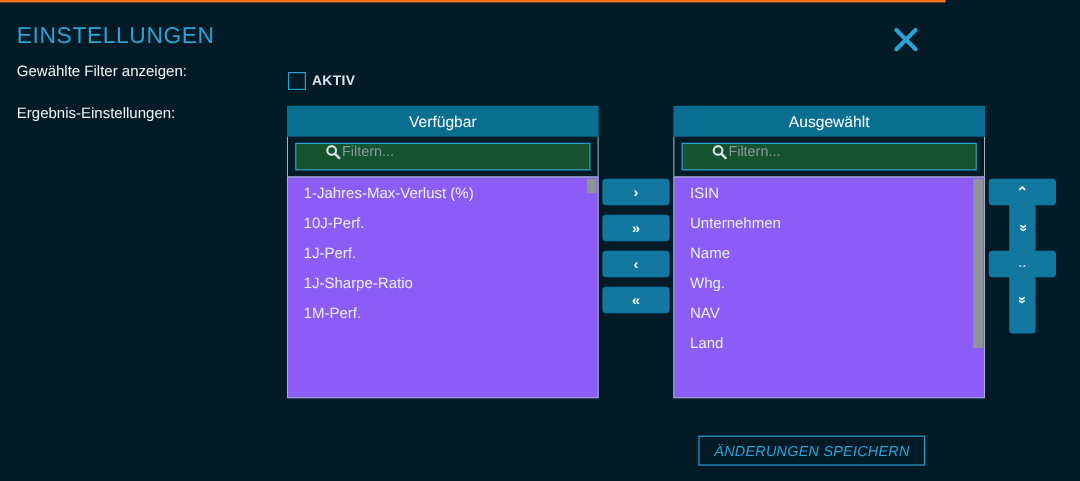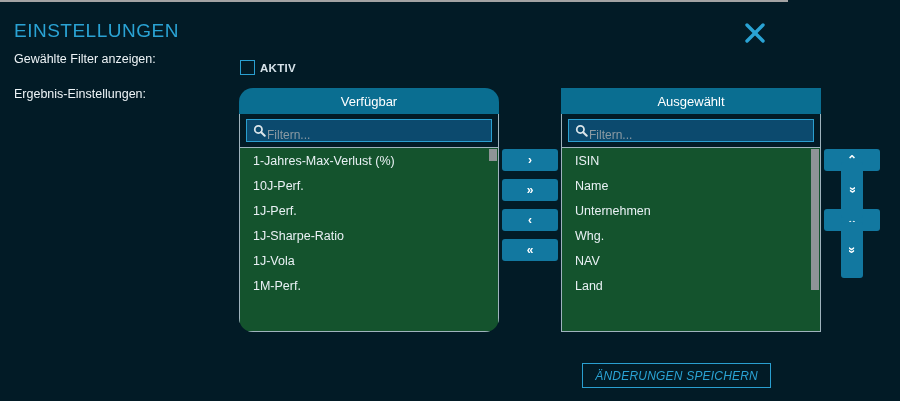--- a/index.html
+++ b/index.html
@@ -6,21 +6,21 @@
   html, body {
     width: 900px; height: 401px;
     background: #021b26;
     font-family: "Liberation Sans", sans-serif;
     overflow: hidden;
   }
   #root {
     position: relative;
     width: 788px; height: 401px;
     background: #021b26;
-    border-top: 2px solid #a3a3a3;
+    border-top: 2px solid #f97316;
   }
 
   
   .page-title {
     position: absolute; left: 14px; top: 18px;
     font-size: 19px; letter-spacing: .5px;
     color: #2aa3d4; font-weight: 400;
   }
   .close-icon {
     position: absolute; right: 20px; top: 18px;
@@ -52,56 +52,56 @@
     color: #d7e3ea; letter-spacing: .3px;
   }
 
   
   .panel {
     position: absolute; top: 86px;
     width: 260px; height: 244px;
     display: flex; flex-direction: column;
     overflow: hidden;
   }
-  .panel-left  { left: 239px; border-radius: 14px; }
+  .panel-left  { left: 239px; }
   .panel-right { left: 561px; }
 
   .panel-head {
     height: 26px; flex: 0 0 26px;
     background: #0a6e91;
     color: #ffffff; font-size: 13px;
     display: flex; align-items: center; justify-content: center;
   }
   .panel-filterbar {
     flex: 0 0 33px;
     border-left: 1px solid #9fb3bd;
     border-right: 1px solid #9fb3bd;
     background: #021b26;
     display: flex; align-items: center;
     padding: 0 6px;
   }
   .filter-input-wrap {
     flex: 1; height: 23px;
     border: 1px solid #2a9fd0;
-    background: #0c4a6e;
-    display: flex; align-items: flex-end;
-    padding: 0 6px; gap: 1px;
+    background: #14532d;
+    display: flex; align-items: flex-start;
+    padding: 0 24px; gap: 1px;
   }
   .search-icon { flex: 0 0 auto; display: block; }
   .filter-text {
     font-size: 12px; color: #8b9aa3;
     line-height: 1; white-space: nowrap;
   }
 
   .panel-list {
     flex: 1 1 auto;
     position: relative;
     border: 1px solid #9fb3bd;
     border-top: 1px solid #9fb3bd;
-    background: #14532d;
+    background: #8b5cf6;
     overflow: hidden;
   }
   .list-items { padding-top: 1px; }
   .list-item {
     height: 25px;
     line-height: 25px;
     padding-left: 13px;
     font-size: 12.5px;
     color: #eaf1f5;
     white-space: nowrap;
@@ -179,21 +179,20 @@
         </span>
         <span class="filter-text">Filtern...</span>
       </div>
     </div>
     <div class="panel-list">
       <div class="list-items">
         <div class="list-item">1-Jahres-Max-Verlust (%)</div>
         <div class="list-item">10J-Perf.</div>
         <div class="list-item">1J-Perf.</div>
         <div class="list-item">1J-Sharpe-Ratio</div>
-        <div class="list-item">1J-Vola</div>
         <div class="list-item">1M-Perf.</div>
       </div>
       <div class="scroll-track">
         <div class="scroll-thumb" style="top:0;height:12px;"></div>
       </div>
     </div>
   </div>
 
   <div class="btn-col btn-col-transfer">
     <button class="sq-btn">›</button>
@@ -211,22 +210,22 @@
             <circle cx="5.8" cy="5.8" r="3.9" fill="none" stroke="#dbe5ea" stroke-width="1.9"></circle>
             <line x1="8.8" y1="8.8" x2="12.6" y2="12.6" stroke="#dbe5ea" stroke-width="2.2" stroke-linecap="round"></line>
           </svg>
         </span>
         <span class="filter-text">Filtern...</span>
       </div>
     </div>
     <div class="panel-list">
       <div class="list-items">
         <div class="list-item">ISIN</div>
+        <div class="list-item">Unternehmen</div>
         <div class="list-item">Name</div>
-        <div class="list-item">Unternehmen</div>
         <div class="list-item">Whg.</div>
         <div class="list-item">NAV</div>
         <div class="list-item">Land</div>
       </div>
       <div class="scroll-track">
         <div class="scroll-thumb" style="top:0;height:141px;"></div>
       </div>
     </div>
   </div>
 

